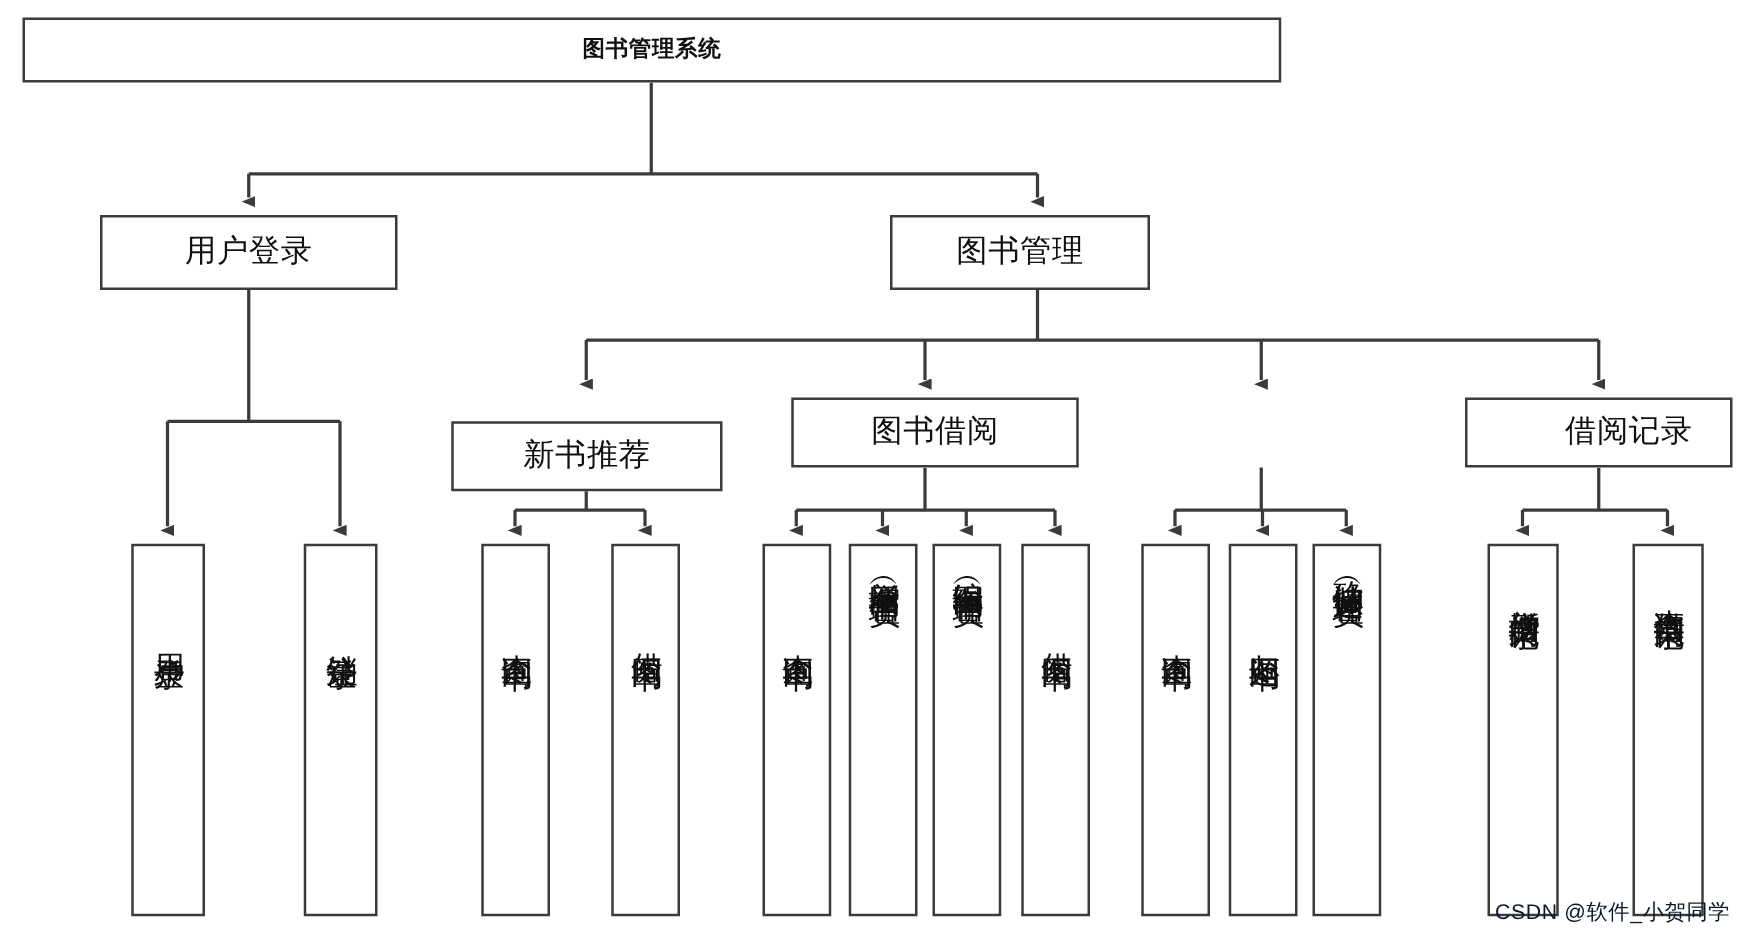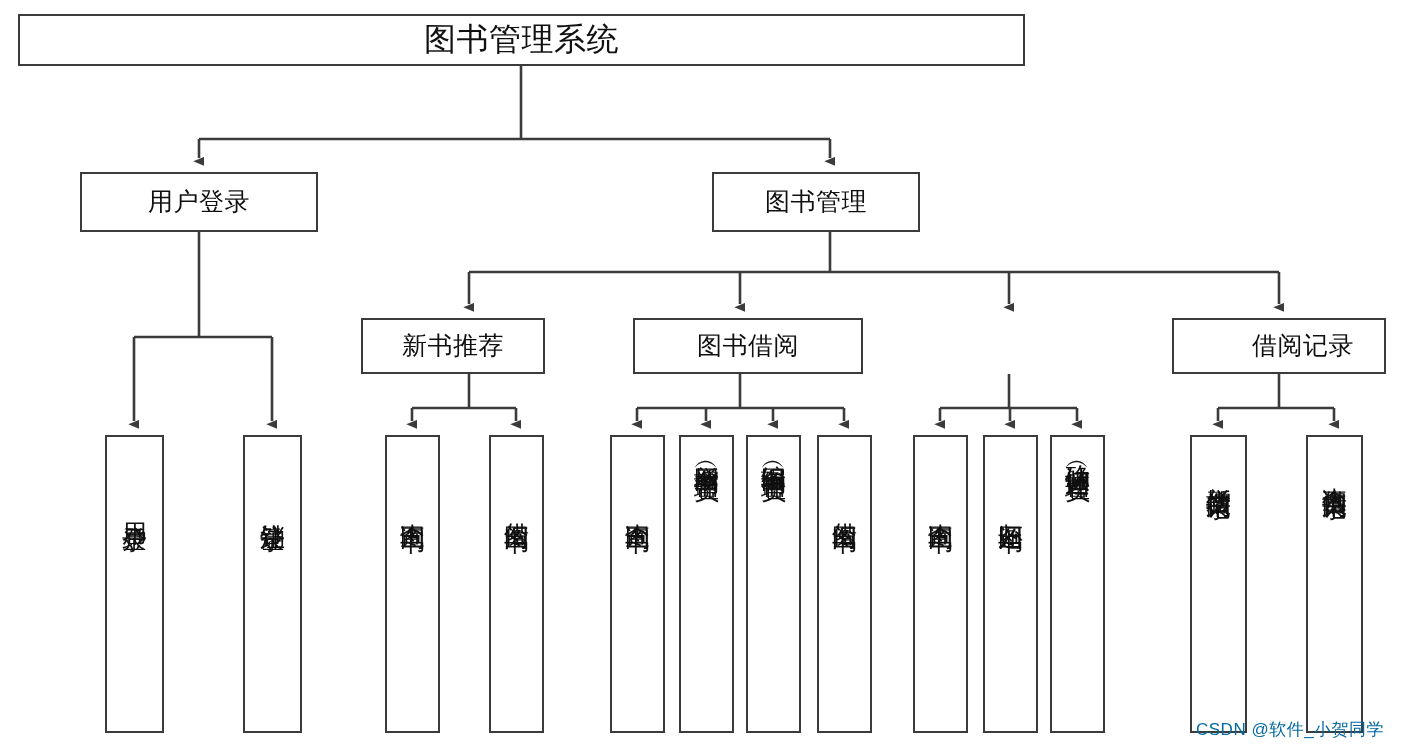--- a/index.html
+++ b/index.html
@@ -35,21 +35,22 @@
     justify-content: center;
     color: #101010;
   }
   .node-h {
     font-size: 25px;
     line-height: 1.1;
     letter-spacing: 0.5px;
     white-space: nowrap;
   }
   .node-root {
-    font-size: 32px;
+    font-size: 18px;
+    font-weight: bold;
   }
   .node-leaf {
     align-items: flex-start;
     justify-content: center;
     padding-top: 8px;
   }
   .vtext {
     writing-mode: vertical-rl;
     text-orientation: upright;
     font-size: 25px;
@@ -59,21 +60,21 @@
     display: block;
     height: auto;
     max-height: 100%;
   }
   .vtext-center {
     margin-top: 58px;
   }
   .watermark {
     position: absolute;
     font-size: 17px;
-    color: #0369a1;
+    color: #0f172a;
     white-space: nowrap;
     letter-spacing: 0.5px;
   }
 </style>
 </head>
 <body>
 
 <div id="diagram-root">
 
   <svg id="edges-layer" viewBox="0 0 1405 747" width="1405" height="747" xmlns="http://www.w3.org/2000/svg">
@@ -130,21 +131,21 @@
     <span>图书管理系统</span>
   </div>
 
   <div class="node node-h" style="left:80px; top:172px; width:238px; height:60px;">
     <span>用户登录</span>
   </div>
   <div class="node node-h" style="left:712px; top:172px; width:208px; height:60px;">
     <span>图书管理</span>
   </div>
 
-  <div class="node node-h" style="left:361px; top:318px; width:184px; height:56px;">
+  <div class="node node-h" style="left:361px; top:337px; width:217px; height:56px;">
     <span>新书推荐</span>
   </div>
   <div class="node node-h" style="left:633px; top:318px; width:230px; height:56px;">
     <span>图书借阅</span>
   </div>
   <div class="node node-h" style="left:1172px; top:318px; width:214px; height:56px;padding-left:48px;">
     <span>借阅记录</span>
   </div>
 
   <div class="node node-leaf" style="left:105px; top:435px; width:59px; height:298px;">

